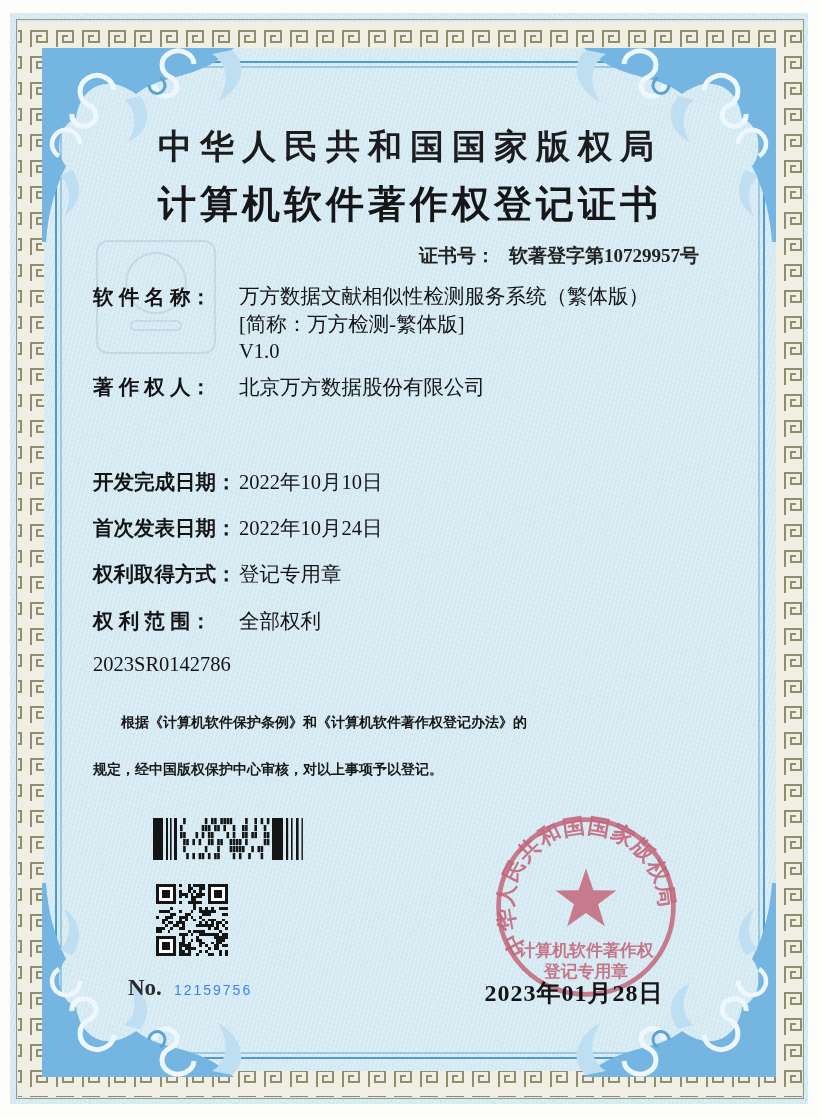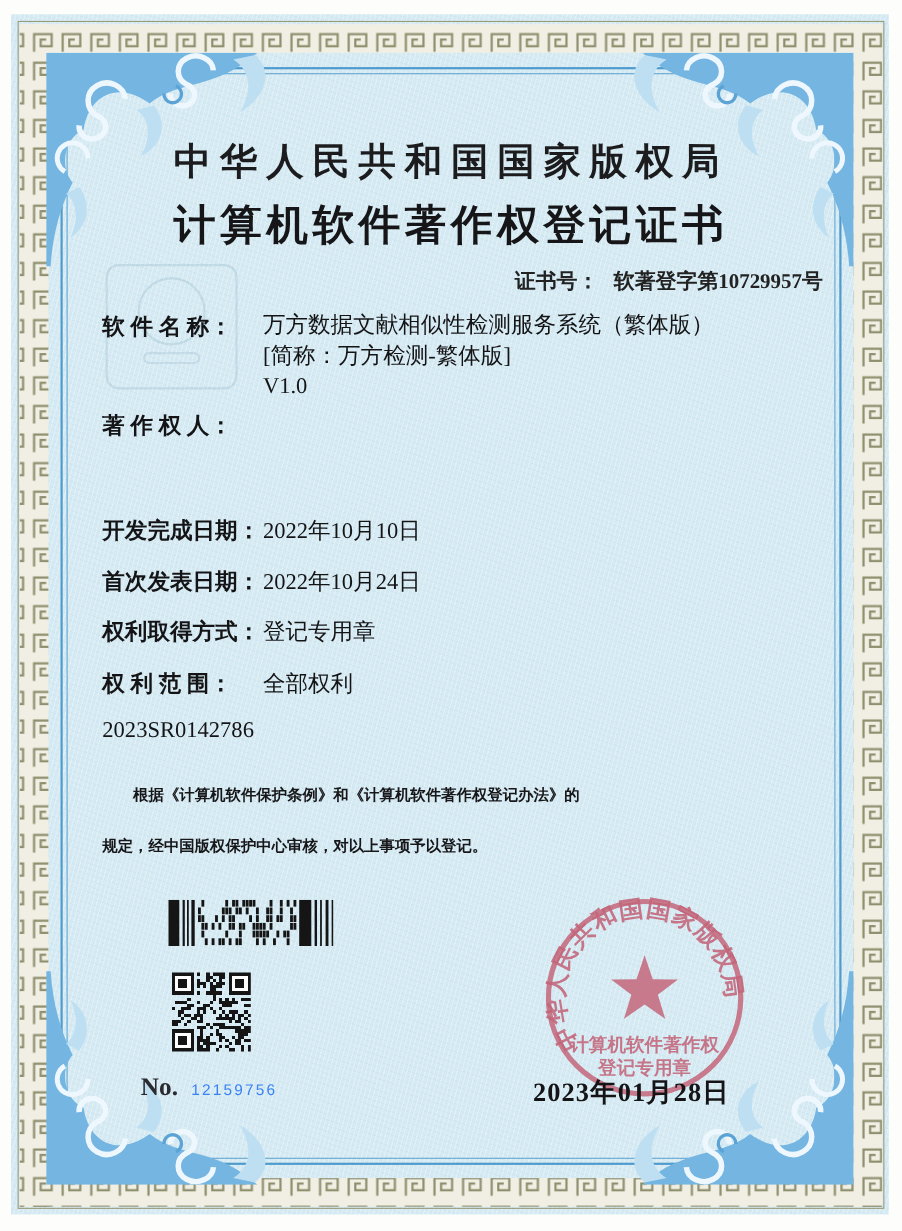--- a/index.html
+++ b/index.html
@@ -35,21 +35,21 @@
 
   .authority {
     position:absolute; left:0; top:124px; width:100%; text-align:center;
     font-size:34px; font-weight:bold; letter-spacing:8px; color:#1c1c1e;
   }
   .cert-title {
     position:absolute; left:0; top:179px; width:100%; text-align:center;
     font-size:38px; font-weight:bold; letter-spacing:4px; color:#161618;
   }
   .certno {
-    position:absolute; left:370px; top:243px; width:378px; text-align:right;
+    position:absolute; left:370px; top:243px; width:378px; text-align:center;
     font-size:19px; font-weight:bold; color:#222;
   }
   .certno .v { margin-left:14px; }
 
   .row { position:absolute; left:93px; display:flex; color:#141416; }
   .lab { width:146px; flex:0 0 146px; font-size:20.5px; font-weight:bold; }
   .val { font-size:20.5px; font-weight:normal; line-height:27.5px; }
   .val.single { line-height:normal; }
 
   .stmt {
@@ -147,20 +147,21 @@
     <div class="lab">软 件 名 称：</div>
     <div class="val">
       <div>万方数据文献相似性检测服务系统（繁体版）</div>
       <div>[简称：万方检测-繁体版]</div>
       <div>V1.0</div>
     </div>
   </div>
 
   <div class="row" style="top:373px">
     <div class="lab">著 作 权 人：</div>
+    <div class="val single">北京万方数据股份有限公司</div>
   </div>
 
   <div class="row" style="top:468px">
     <div class="lab">开发完成日期：</div>
     <div class="val single">2022年10月10日</div>
   </div>
 
   <div class="row" style="top:514px">
     <div class="lab">首次发表日期：</div>
     <div class="val single">2022年10月24日</div>

